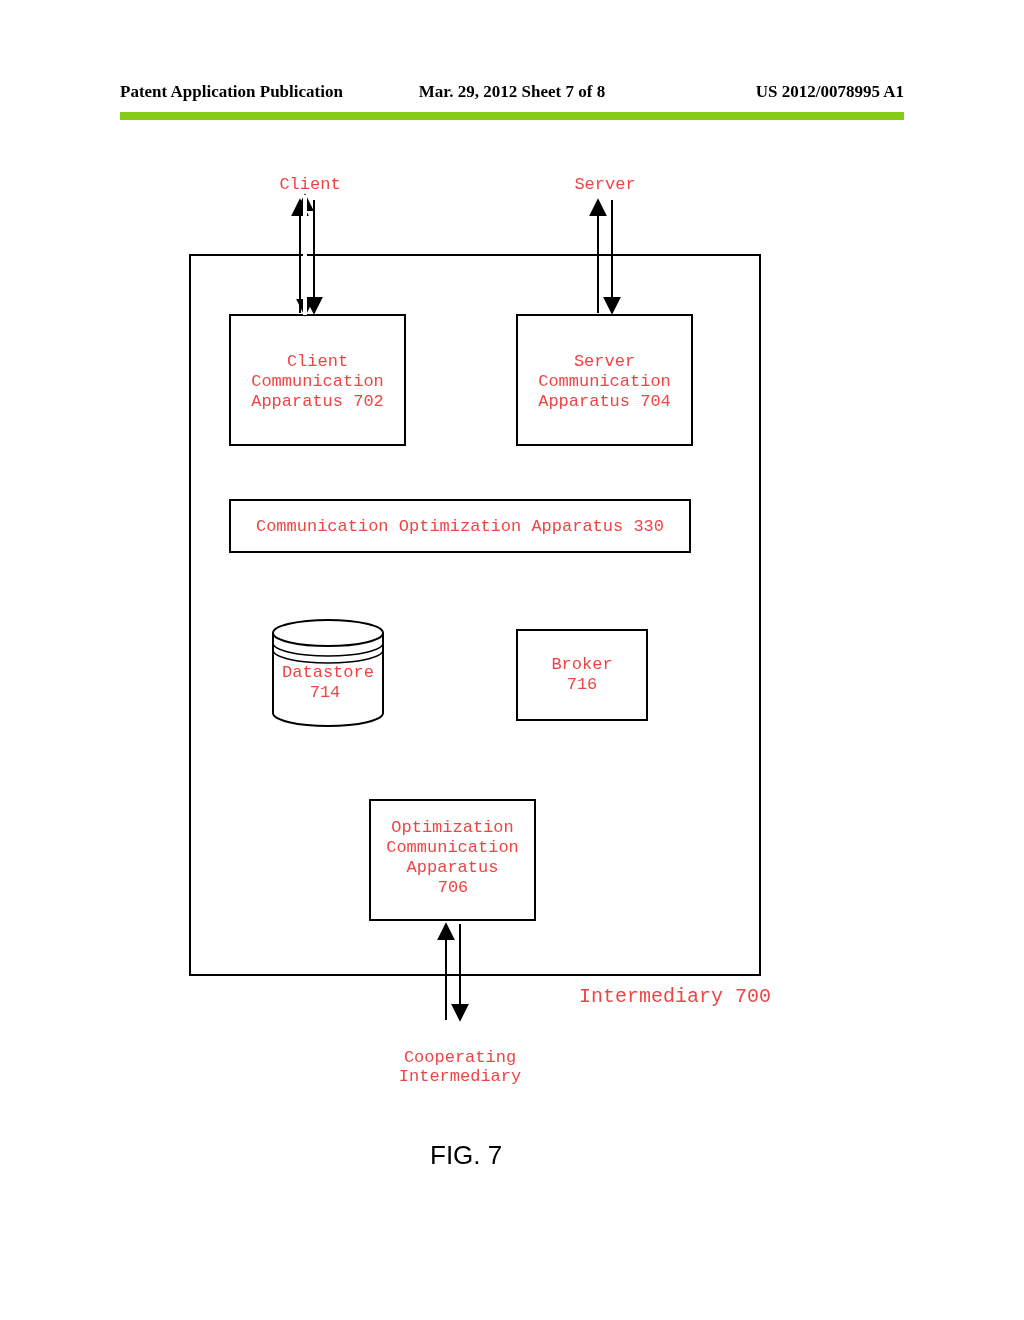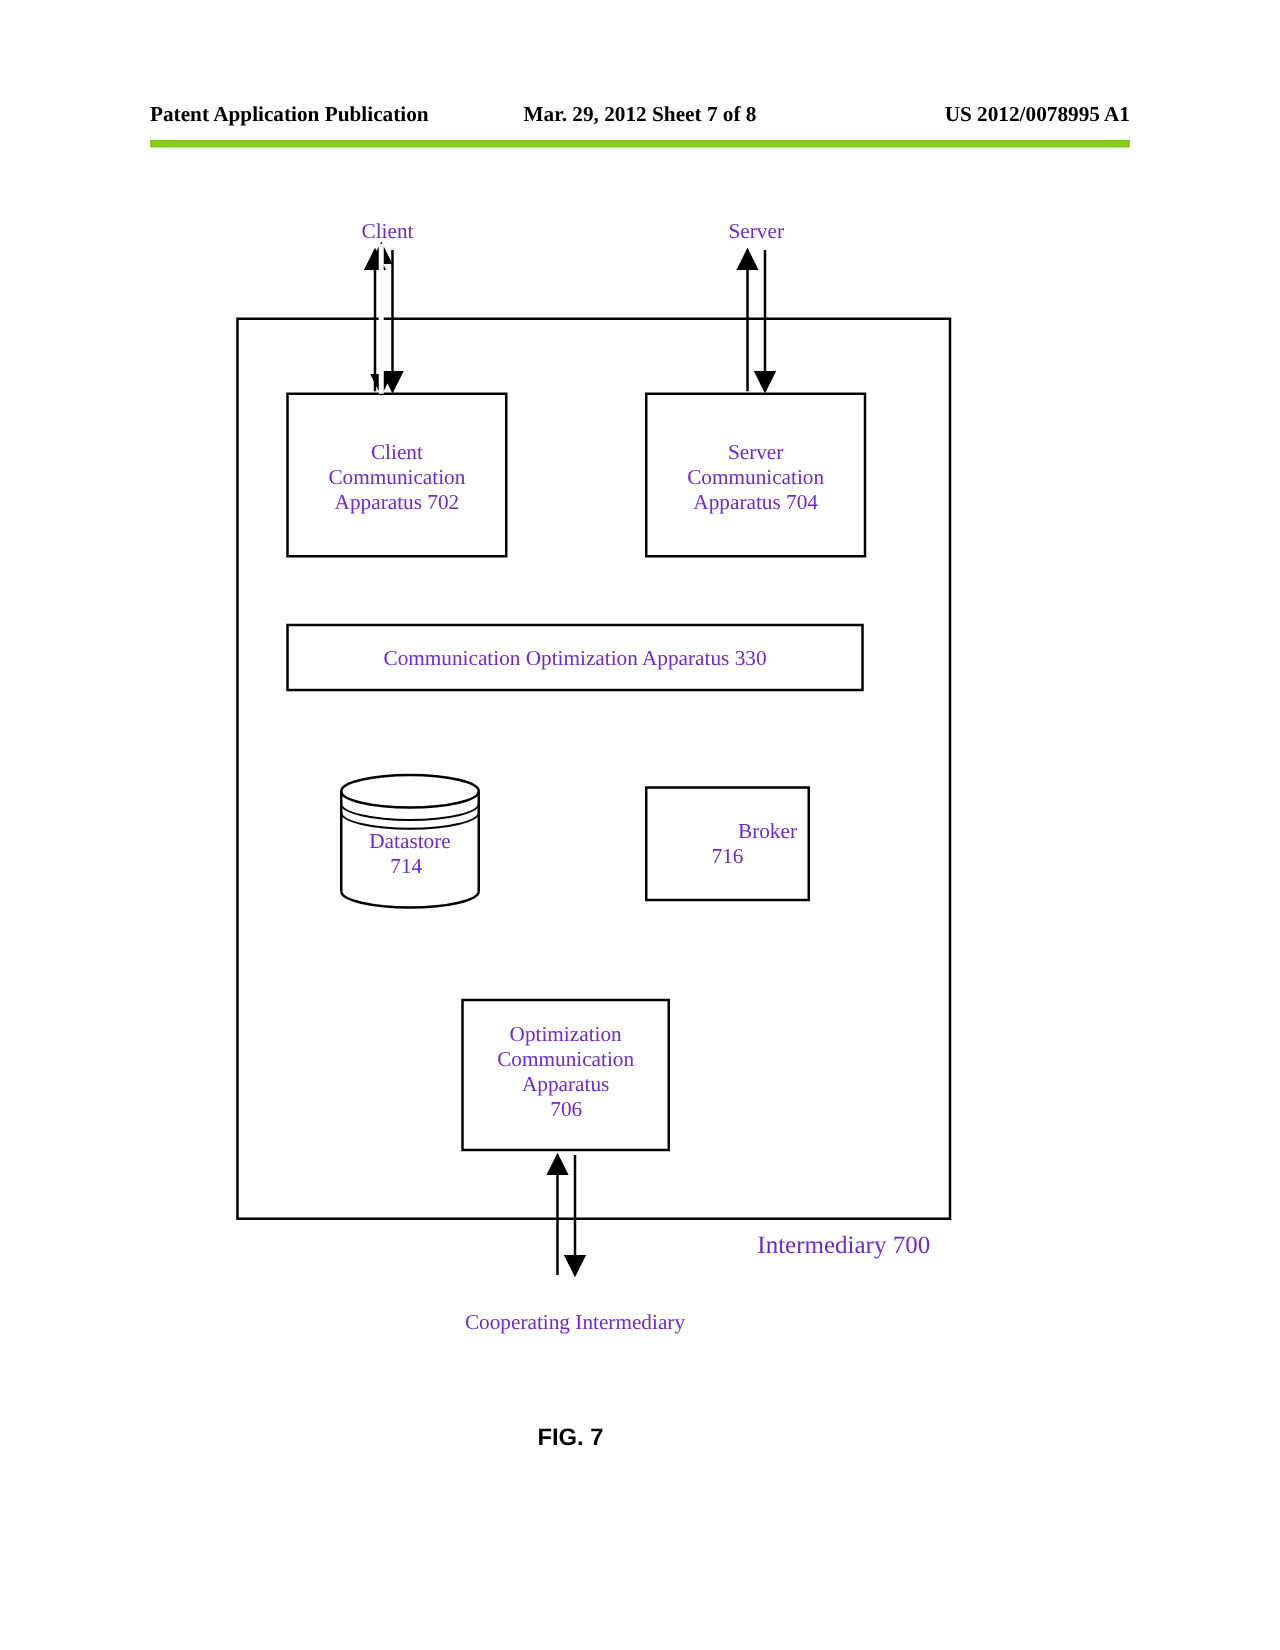--- a/index.html
+++ b/index.html
@@ -14,43 +14,43 @@
     position: relative;
     width: 1024px;
     height: 1320px;
   }
   .header {
     position: absolute;
     top: 82px;
     left: 120px;
     right: 120px;
     height: 30px;
-    border-bottom: 6px solid #84cc16;
+    border-bottom: 8px solid #84cc16;
     font-weight: bold;
     font-size: 17px;
   }
   .header .left { position: absolute; left: 0; top: 0; }
   .header .center { position: absolute; left: 0; right: 0; top: 0; text-align: center; }
   .header .right { position: absolute; right: 0; top: 0; }
   .diagram {
     position: absolute;
     left: 0; top: 0; width: 1024px; height: 1320px;
   }
   .lbl {
     position: absolute;
-    font-family: Liberation Serif, serif;
+    font-family: Liberation Mono, monospace;
     font-size: 17px;
     text-align: center;
-    color: #6d28d9;
+    color: #ef4444;
   }
   .fig-label {
     position: absolute;
     font-family: Arial, Helvetica, sans-serif;
-    font-weight: bold;
-    font-size: 19px;
+    font-weight: normal;
+    font-size: 26px;
   }
   svg { position: absolute; left: 0; top: 0; }
 </style>
 </head>
 <body>
 
 <div class="page">
 
   <div class="header">
     <span class="left">Patent Application Publication</span>
@@ -112,21 +112,21 @@
 
   <div class="lbl" style="left:517px; top:352px; width:175px;">Server</div>
   <div class="lbl" style="left:517px; top:372px; width:175px;">Communication</div>
   <div class="lbl" style="left:517px; top:392px; width:175px;">Apparatus 704</div>
 
   <div class="lbl" style="left:230px; top:517px; width:460px;">Communication Optimization Apparatus 330</div>
 
   <div class="lbl" style="left:273px; top:663px; width:110px;">Datastore</div>
   <div class="lbl" style="left:273px; top:683px; width:104px;">714</div>
 
-  <div class="lbl" style="left:517px; top:655px; width:130px;padding-left:32px;">Broker</div>
+  <div class="lbl" style="left:517px; top:655px; width:130px;">Broker</div>
   <div class="lbl" style="left:517px; top:675px; width:130px;">716</div>
 
   <div class="lbl" style="left:370px; top:818px; width:165px;">Optimization</div>
   <div class="lbl" style="left:370px; top:838px; width:165px;">Communication</div>
   <div class="lbl" style="left:370px; top:858px; width:165px;">Apparatus</div>
   <div class="lbl" style="left:370px; top:878px; width:166px;">706</div>
 
   <div class="lbl" style="left:575px; top:985px; width:200px; font-size:20px; text-align:center;">Intermediary 700</div>
 
   <div class="lbl" style="left:350px; top:1048px; width:220px;">Cooperating Intermediary</div>

